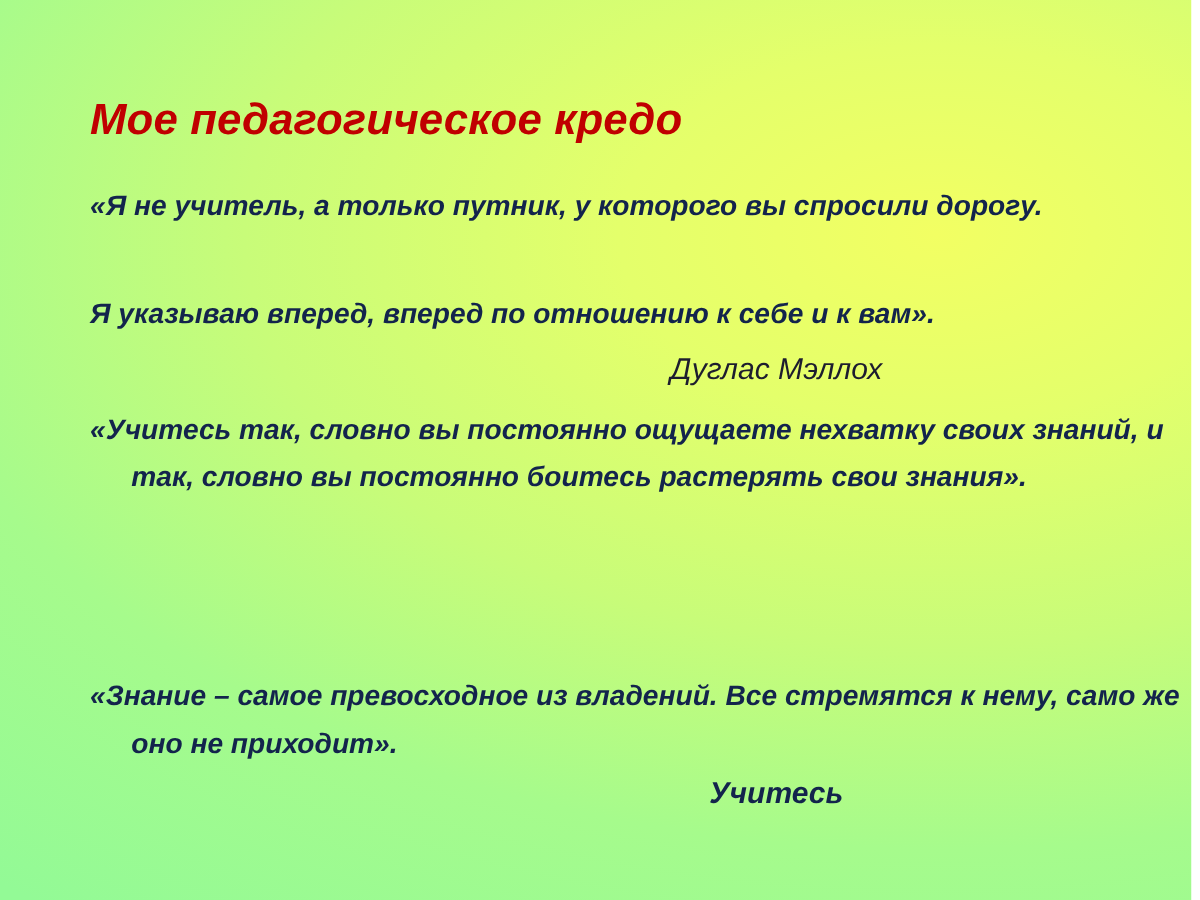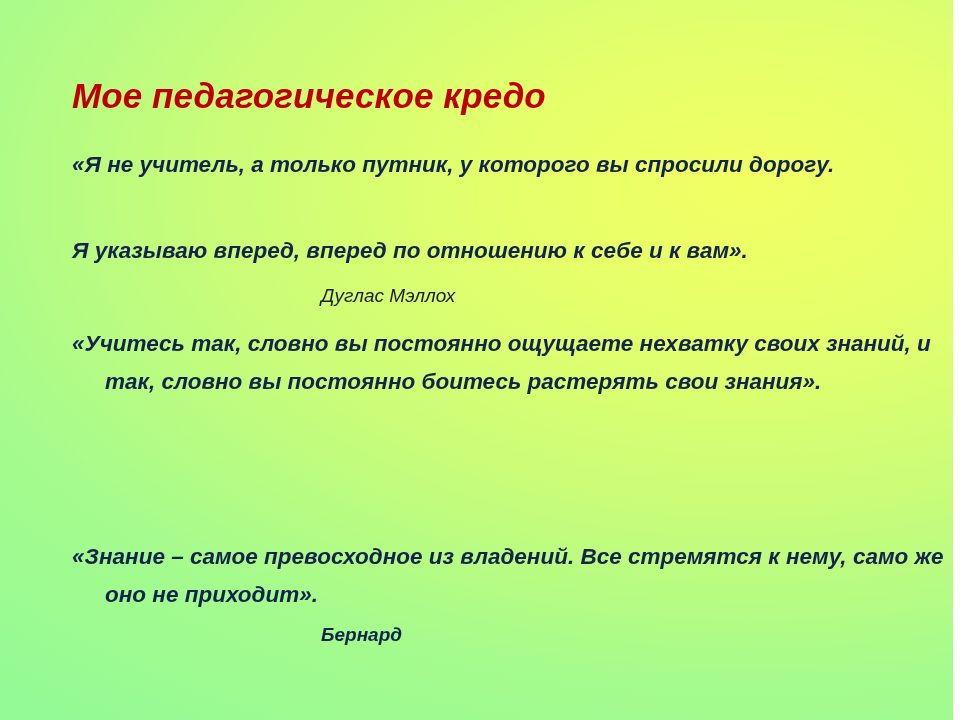--- a/index.html
+++ b/index.html
@@ -71,22 +71,22 @@
     text-indent: -33px;
     padding-left: 33px;
     letter-spacing: 0px;
   }
 
   .author {
     position: absolute;
     right: 32px;
     width: 600px;
     margin: 0;
-    text-align: left;
-    font-size: 19px;
+    text-align: center;
+    font-size: 24px;
     line-height: 26px;
     font-style: italic;
     color: #1d1d2e;
   }
   .author.bold {
     font-weight: bold;
     color: #13244c;
   }
 
   #quote-1 { top: 146px; }
@@ -110,19 +110,19 @@
 
     <p class="quote" id="quote-2">Я указываю вперед, вперед по отношению к себе и к вам».</p>
 
     <p class="author" id="author-1">Дуглас Мэллох</p>
 
     <p class="quote" id="quote-3">«Учитесь так, словно вы постоянно ощущаете нехватку своих знаний, и так, словно вы постоянно боитесь растерять свои знания».</p>
 
 
     <p class="quote" id="quote-4">«Знание – самое превосходное из владений. Все стремятся к нему, само же оно не приходит».</p>
 
-    <p class="author bold" id="author-3">Бернард</p>
+    <p class="author bold" id="author-3">Учитесь</p>
 
   </div>
 
   <div id="right-edge"></div>
 
 </div>
 
 </body></html>

